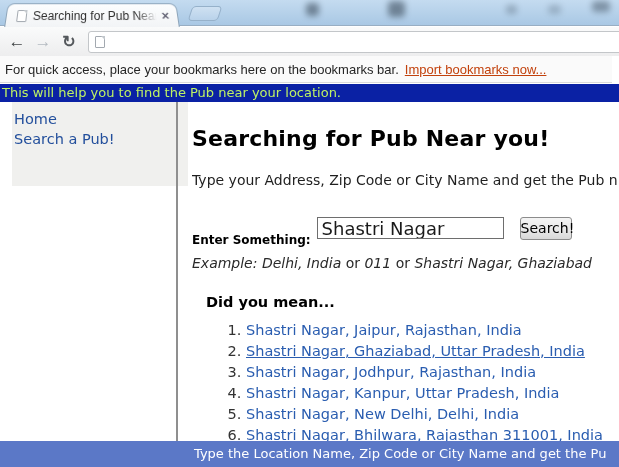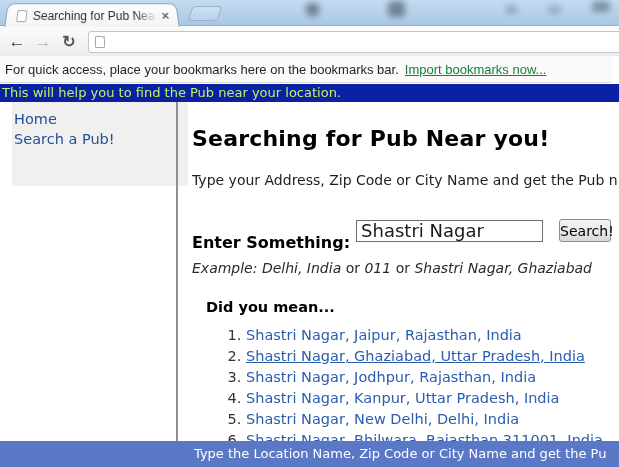--- a/index.html
+++ b/index.html
@@ -66,21 +66,21 @@
   .omnibox-text { font-size:13.5px; white-space:nowrap; overflow:hidden; }
   .url-host { color:#1c1c1c; }
   .url-path { color:#8a8f94; }
 
   .bookmarks-bar {
     position:absolute; left:0; top:56px; width:612px; height:27px;
     background:#fafafa; border-bottom:1px solid #dadada;
     display:flex; align-items:center; padding-left:5px;
     font-family:"Liberation Sans", sans-serif; font-size:13px; color:#262626;
   }
-  .import-link { margin-left:6px; text-decoration:underline; color:#15803d; cursor:pointer; white-space:nowrap; }
+  .import-link { margin-left:6px; text-decoration:underline; color:#c2410c; cursor:pointer; white-space:nowrap; }
   .bm-msg { white-space:nowrap; }
 
   
   .site-banner {
     position:absolute; left:0; top:84px; width:619px; height:18px;
     background:#0a21a4; color:#bef264; font-size:13px;
     line-height:17px; padding-left:2px; white-space:nowrap; overflow:hidden;
   }
   .page-area { position:absolute; left:0; top:102px; width:619px; height:339px; background:#fff; }
   .sidebar-bg {
@@ -90,21 +90,21 @@
   .sidebar-link {
     display:block; color:#234f9c; font-size:14.5px; line-height:20px;
     padding-left:2px; text-decoration:none; cursor:pointer; white-space:nowrap;
   }
   .v-divider { position:absolute; left:176px; top:0; width:2px; height:339px; background:#8f8f8f; }
 
   .content { position:absolute; left:178px; top:11px; width:441px; height:339px; padding:13px 0 0 14px; overflow:hidden; }
   .content h1 { font-size:22px; font-weight:bold; color:#000; letter-spacing:0.2px; }
   .intro { margin-top:21px; font-size:14px; color:#1f1f1f; white-space:nowrap; overflow:hidden; }
   .form-row { margin-top:21px; display:flex; align-items:center; }
-  .form-label { font-size:16px; font-weight:bold; color:#000; white-space:nowrap;margin-top:24px; }
+  .form-label { font-size:12px; font-weight:bold; color:#000; white-space:nowrap;margin-top:24px; }
   .search-input {
     margin-left:6px; width:187px; height:22px;
     border:1px solid #6e6e6e; font-family:"DejaVu Sans", sans-serif;
     font-size:18px; color:#1a1a1a; padding:1px 4px; outline:none;
   }
   .search-button {
     margin-left:16px; width:52px; height:23px;
     background:linear-gradient(#f4f4f4,#e9e9e9 55%,#d8d8d8);
     border:1px solid #8c8c8c; border-radius:3px;
     font-family:"DejaVu Sans", sans-serif; font-size:14px; color:#000; cursor:pointer;

